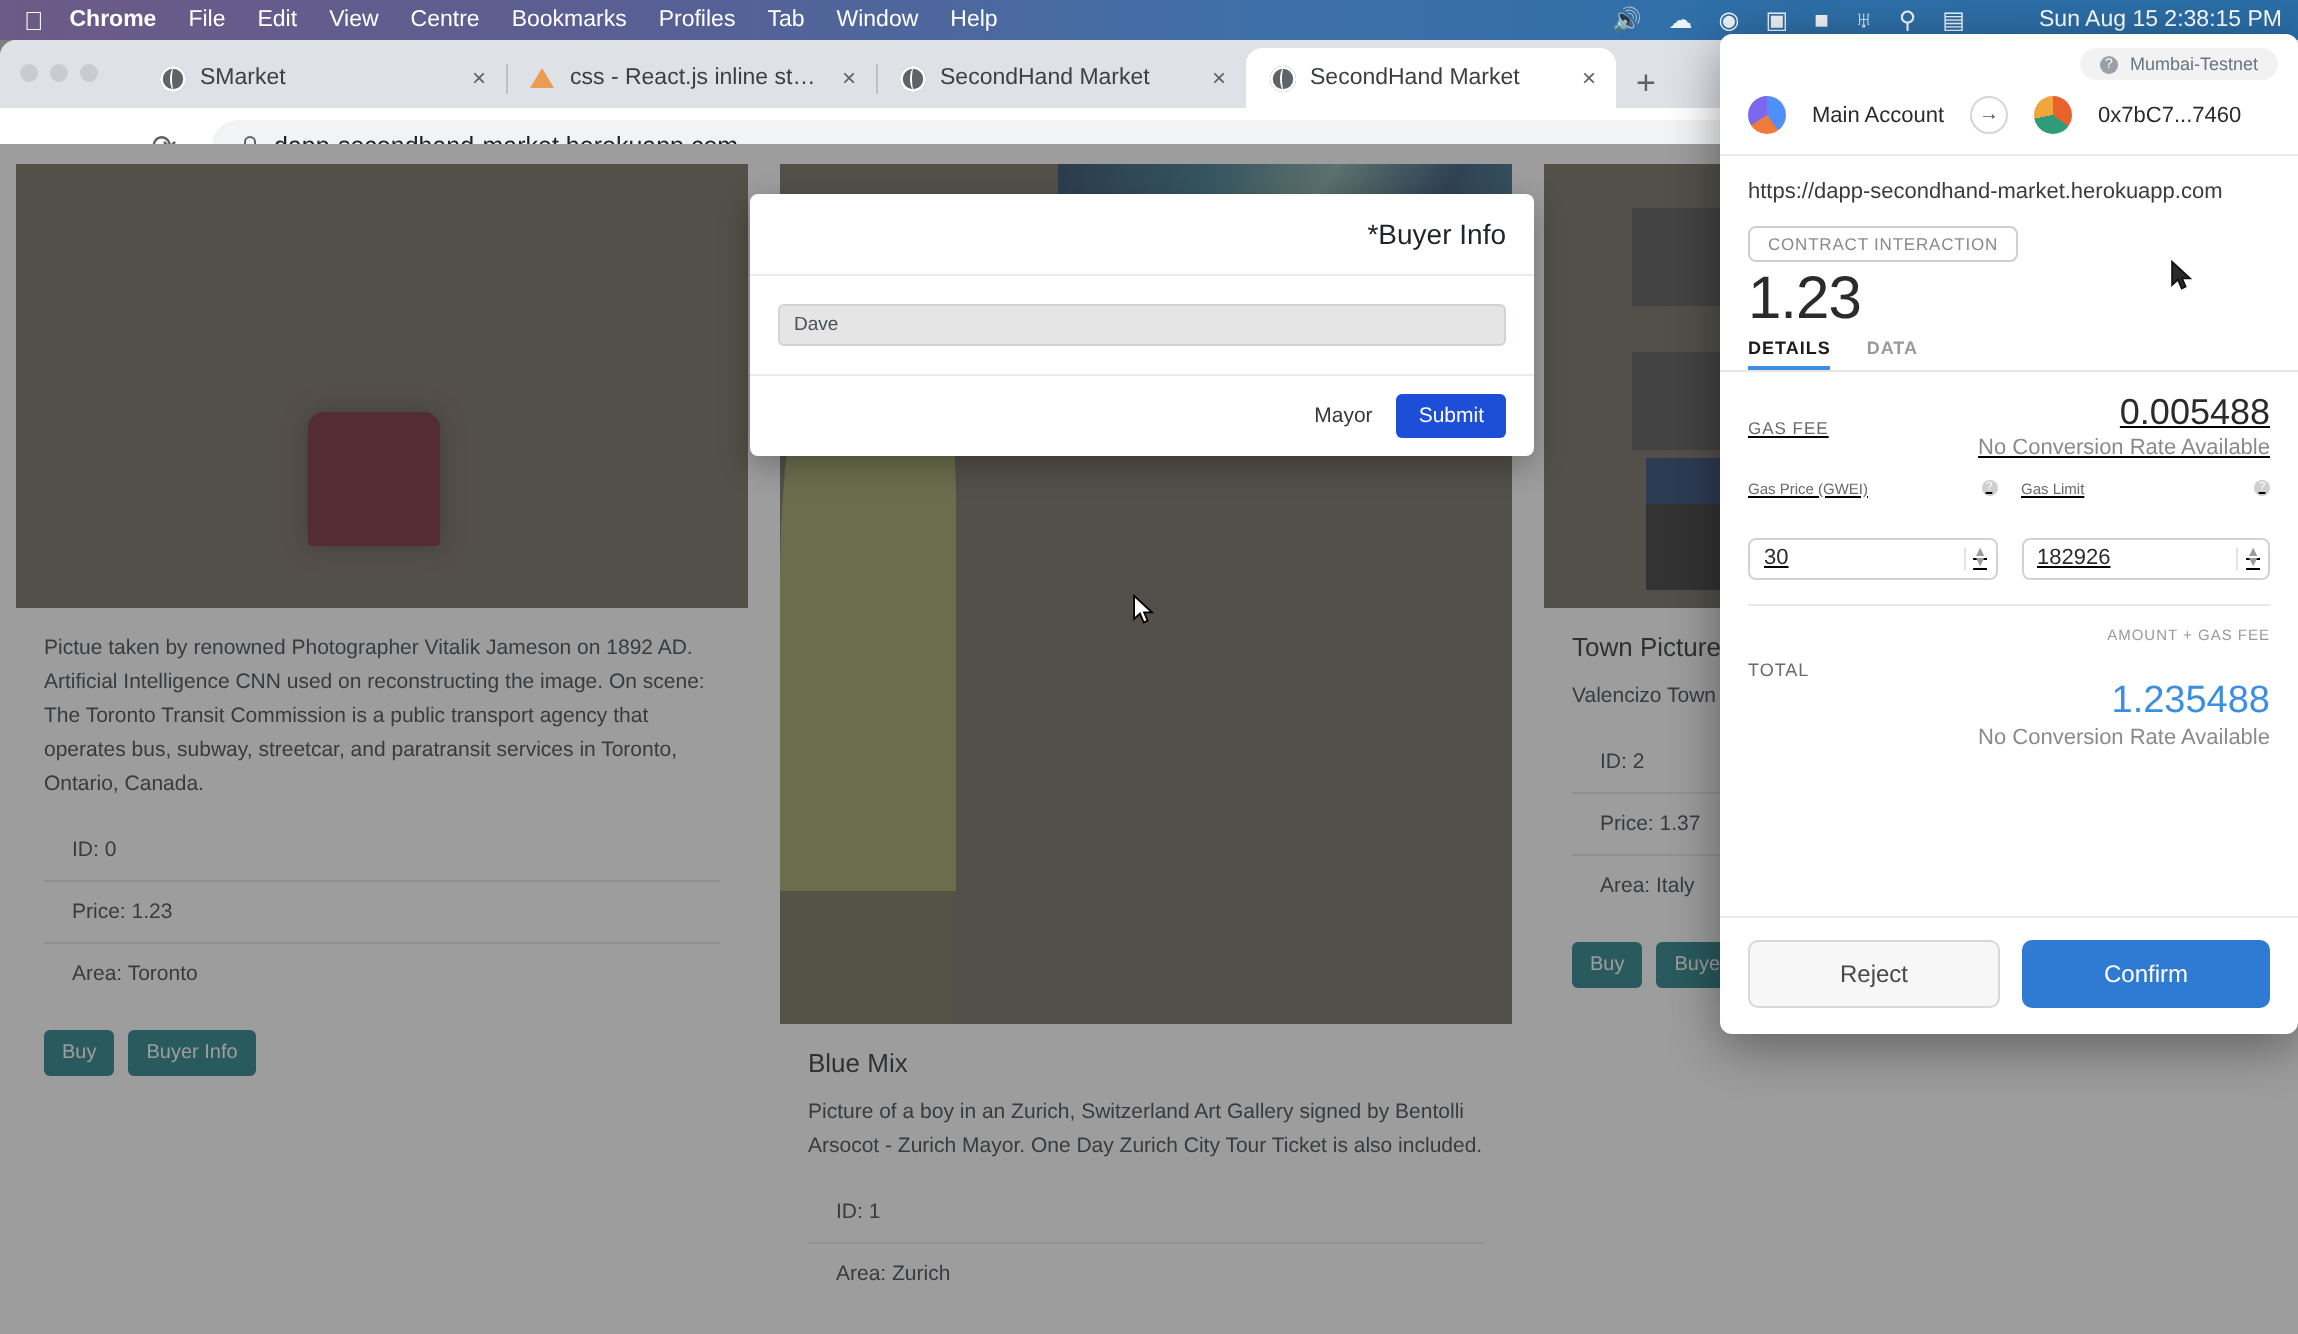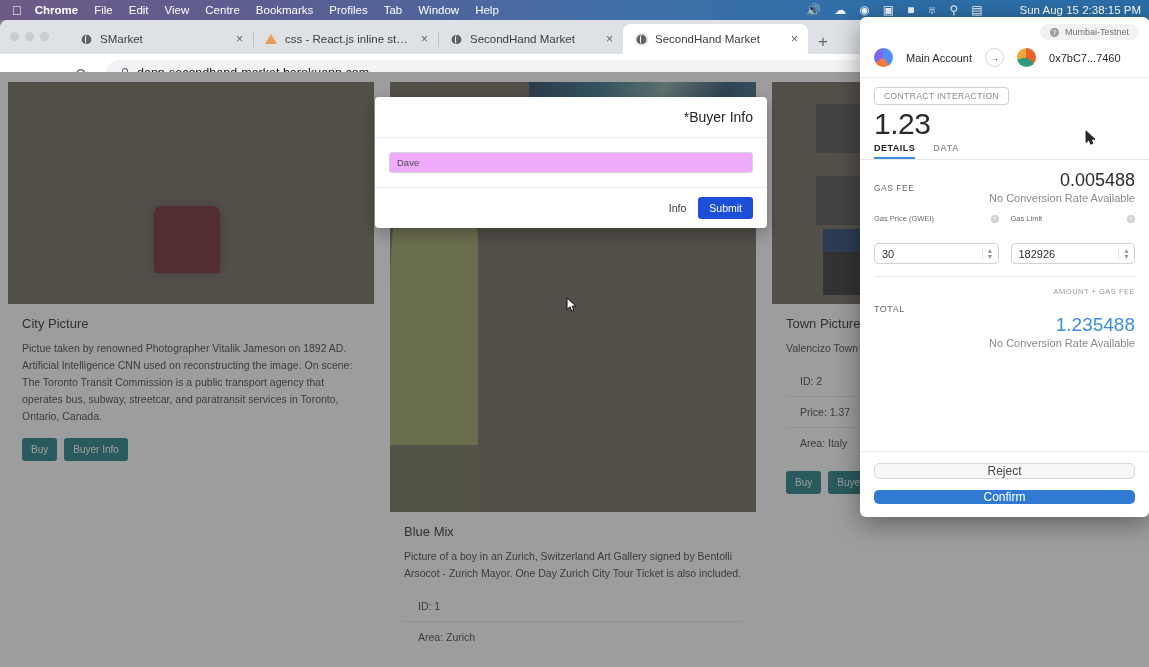--- a/index.html
+++ b/index.html
@@ -159,21 +159,21 @@
     z-index: 30;
   }
   .modal .mhead {
     padding: 12px 14px; border-bottom: 1px solid #e9ecef;
     text-align: right; font-size: 14px; color: #212529;
   }
   .modal .mbody { padding: 14px; }
   .modal input {
     width: 100%; height: 21px; padding: 0 7px;
     border: 1px solid #ced4da; border-radius: 3px;
-    font-size: 9.5px; color: #495057; font-family: inherit; background: #f0abfc;
+    font-size: 9.5px; color: #495057; font-family: inherit; background: #e5e5e5;
   }
   .modal .mfoot {
     padding: 9px 14px; border-top: 1px solid #e9ecef;
     display: flex; justify-content: flex-end; align-items: center; gap: 12px;
   }
   .link-btn { font-size: 10.5px; color: #343a40; background: none; border: none; font-family: inherit; }
   .btn-blue {
     background: #1d4ed8; color: #fff; border: none; border-radius: 3px;
     font-size: 10.5px; padding: 5px 11px; font-family: inherit;
   }
@@ -225,21 +225,21 @@
     display: inline-block; margin: 9px 14px 0; padding: 3px 9px;
     border: 1px solid #cfcfcf; border-radius: 4px;
     font-size: 8.5px; letter-spacing: .4px; color: #8a8a8a;
   }
   .mm-amount { padding: 2px 14px 0; font-size: 30px; color: #2b2b2b; letter-spacing: -.5px; }
 
   .mm-tabs { display: flex; gap: 18px; padding: 2px 14px 0; border-bottom: 1px solid #e6e6e6; }
   .mm-tabs .t { font-size: 9px; font-weight: bold; letter-spacing: .5px; color: #9a9a9a; padding-bottom: 6px; }
   .mm-tabs .t.on { color: #1b1b1b; box-shadow: inset 0 -2px 0 #3b8ee0; }
 
-  .mm-gas { padding: 10px 14px 0; }
+  .mm-gas { padding: 10px 14px 0; text-decoration: underline; }
   .mm-gasrow { display: flex; align-items: flex-start; }
   .mm-gasrow .lab { font-size: 8.5px; letter-spacing: .5px; color: #6a6a6a; padding-top: 13px; }
   .mm-gasrow .vals { margin-left: auto; text-align: right; }
   .mm-gasrow .big { font-size: 18px; color: #2b2b2b; }
   .mm-gasrow .sub { font-size: 11px; color: #8a8a8a; margin-top: 1px; }
 
   .mm-fields { display: flex; gap: 12px; margin-top: 10px; }
   .mm-fields .f { flex: 1; }
   .mm-fields .fl { font-size: 7.5px; color: #6a6a6a; display: flex; align-items: center; margin-bottom: 20px; }
   .mm-fields .fl .q {
@@ -262,21 +262,21 @@
     display: flex; align-items: flex-start;
   }
   .mm-total .lab { font-size: 9px; letter-spacing: .5px; color: #6a6a6a; padding-top: 17px; }
   .mm-total .vals { margin-left: auto; text-align: right; }
   .mm-total .cap { font-size: 7.5px; letter-spacing: .5px; color: #9a9a9a; }
   .mm-total .big { font-size: 19px; color: #3b8ee0; margin-top: 18px; }
   .mm-total .sub { font-size: 11px; color: #8a8a8a; margin-top: 1px; }
 
   .mm-foot {
     margin-top: auto; border-top: 1px solid #ececec;
-    padding: 11px 14px 13px; display: flex; gap: 11px; flex-direction: column;
+    padding: 11px 14px 13px; display: flex; gap: 11px;
   }
   .mm-foot button { flex: 1; height: 34px; border-radius: 5px; font-size: 12px; font-family: inherit; }
   .mm-reject { background: #f7f7f7; border: 1px solid #d8d8d8; color: #4a4a4a; }
   .mm-confirm { background: #2f7bd4; border: none; color: #fff; }
 
   .cursor { position: absolute; width: 11px; height: 16px; z-index: 90; pointer-events: none; }
 </style>
 </head>
 <body>
 
@@ -353,22 +353,26 @@
     </div>
 
   </div>
 
   <div class="viewport">
     <div class="page">
 
       <div class="card" style="left:8px; top:10px; width:366px;">
         <div class="thumb art-city"></div>
         <div class="body">
-          <h3>City Picture</h3>
           <p>Pictue taken by renowned Photographer Vitalik Jameson on 1892 AD. Artificial Intelligence CNN used on reconstructing the image. On scene: The Toronto Transit Commission is a public transport agency that operates bus, subway, streetcar, and paratransit services in Toronto, Ontario, Canada.</p>
+          <div class="rows">
+            <div class="row">ID: 0</div>
+            <div class="row">Price: 1.23</div>
+            <div class="row">Area: Toronto</div>
+          </div>
           <div class="acts">
             <button class="btn-teal">Buy</button>
             <button class="btn-teal">Buyer Info</button>
           </div>
         </div>
       </div>
 
       <div class="card" style="left:390px; top:10px; width:366px;">
         <div class="thumb art-brick" style="height:430px;"></div>
         <div class="body">
@@ -402,21 +406,21 @@
       <div class="dim"></div>
     </div>
   </div>
 
   <div class="modal">
     <div class="mhead">*Buyer Info</div>
     <div class="mbody">
       <input type="text" value="Dave" style="">
     </div>
     <div class="mfoot">
-      <button class="link-btn">Info</button>
+      <button class="link-btn">Mayor</button>
       <button class="btn-blue">Submit</button>
     </div>
   </div>
 
   <div class="mm">
 
     <div class="mm-net">
       <span class="pill">
         <span class="dot">?</span>
         <span>Mumbai-Testnet</span>
@@ -424,20 +428,21 @@
     </div>
 
     <div class="mm-accts">
       <span class="av av1"></span>
       <span class="nm">Main Account</span>
       <span class="arrow">→</span>
       <span class="av av2"></span>
       <span class="nm">0x7bC7...7460</span>
     </div>
 
+    <div class="mm-origin">https://dapp-secondhand-market.herokuapp.com</div>
     <div><span class="mm-ci">CONTRACT INTERACTION</span></div>
     <div class="mm-amount">1.23</div>
 
     <div class="mm-tabs">
       <span class="t on">DETAILS</span>
       <span class="t">DATA</span>
     </div>
 
     <div class="mm-gas">
       <div class="mm-gasrow">

